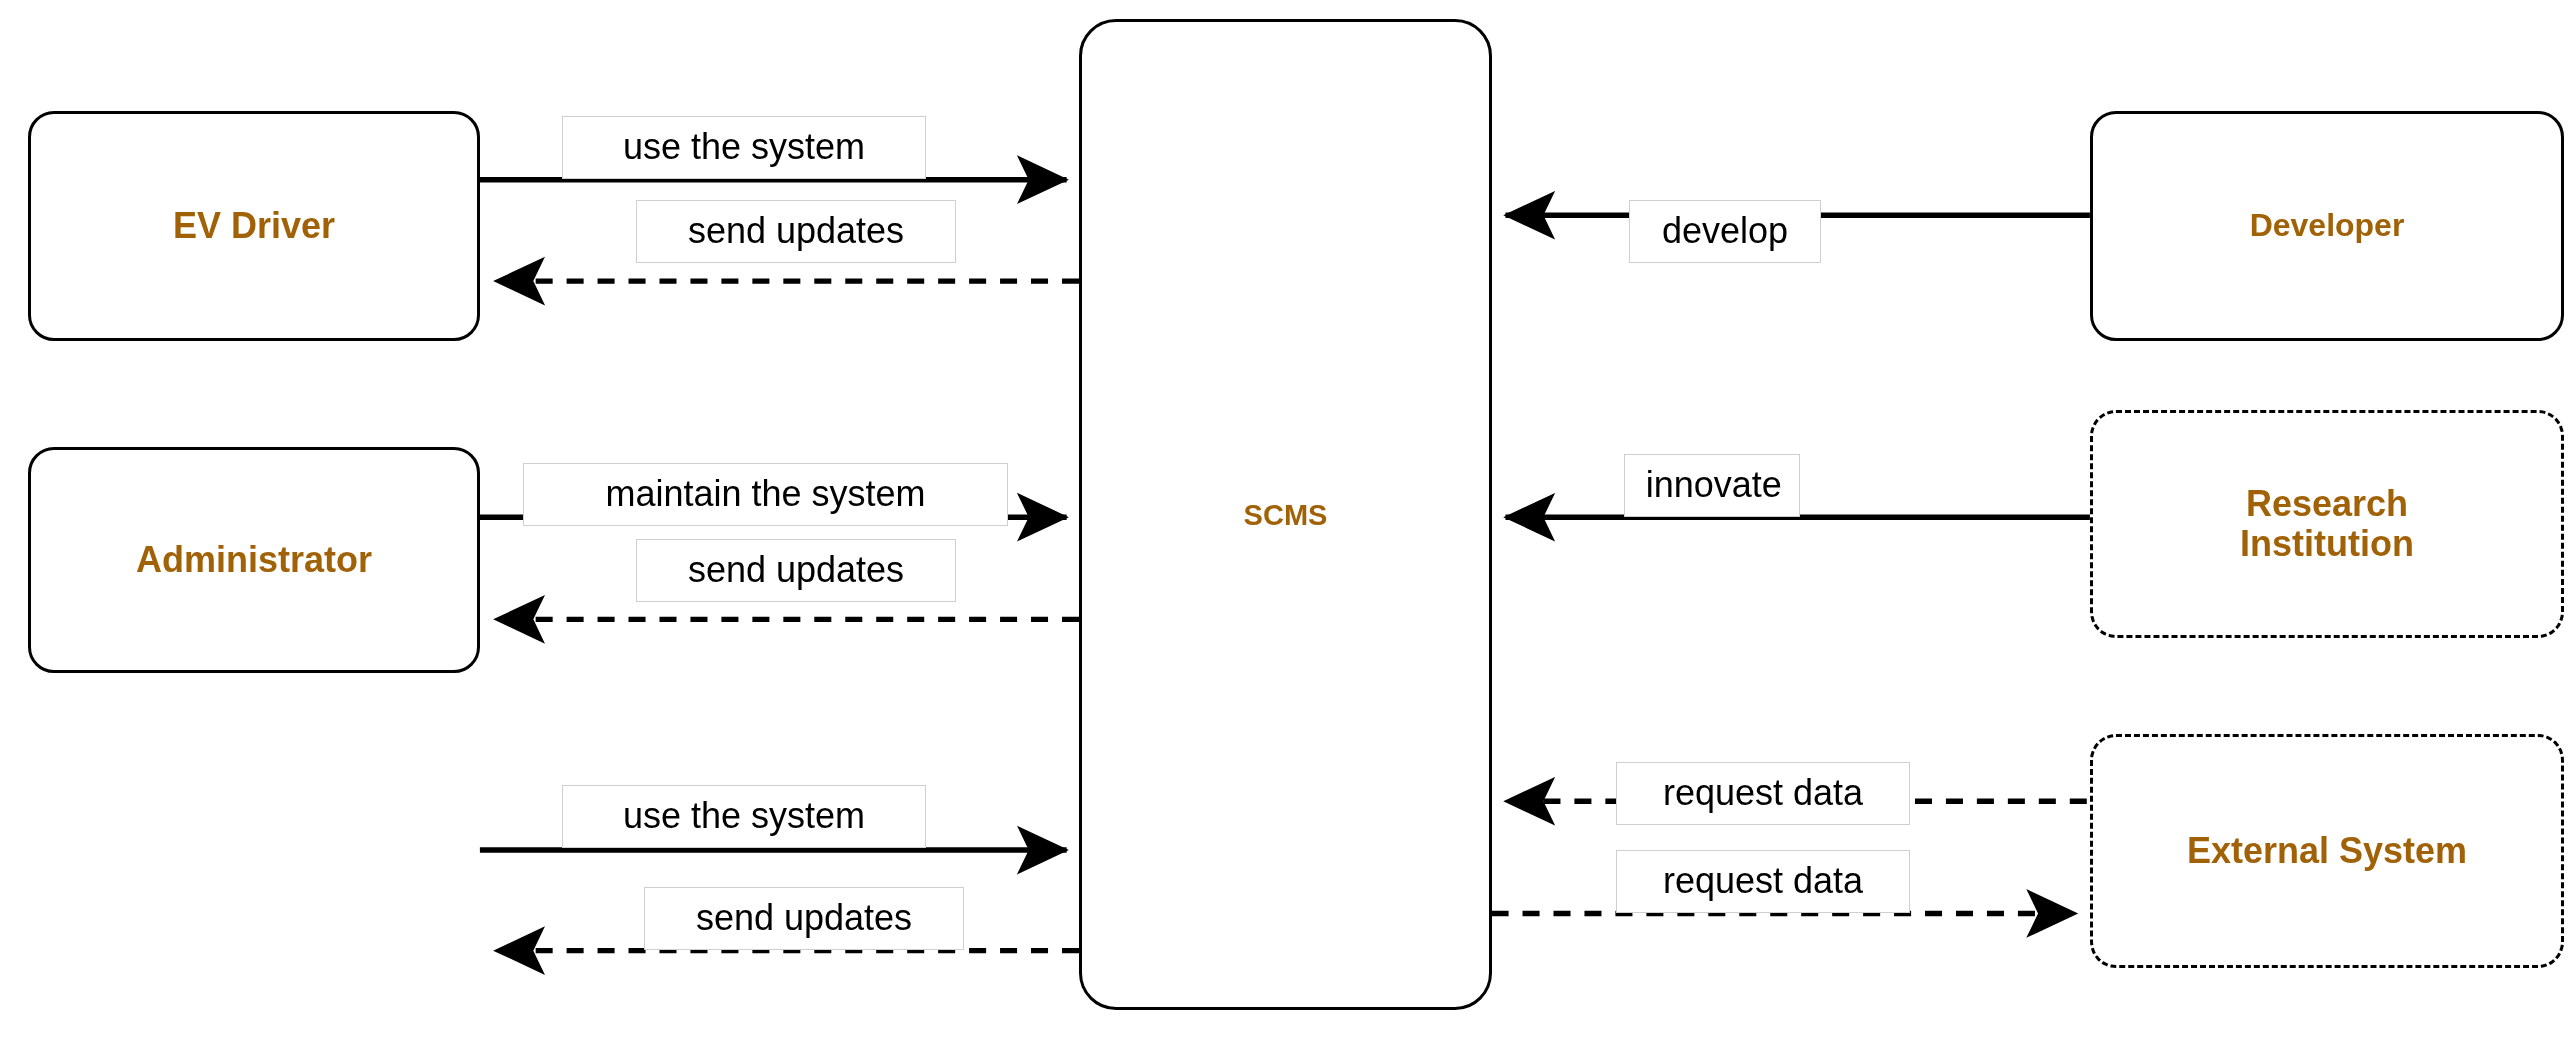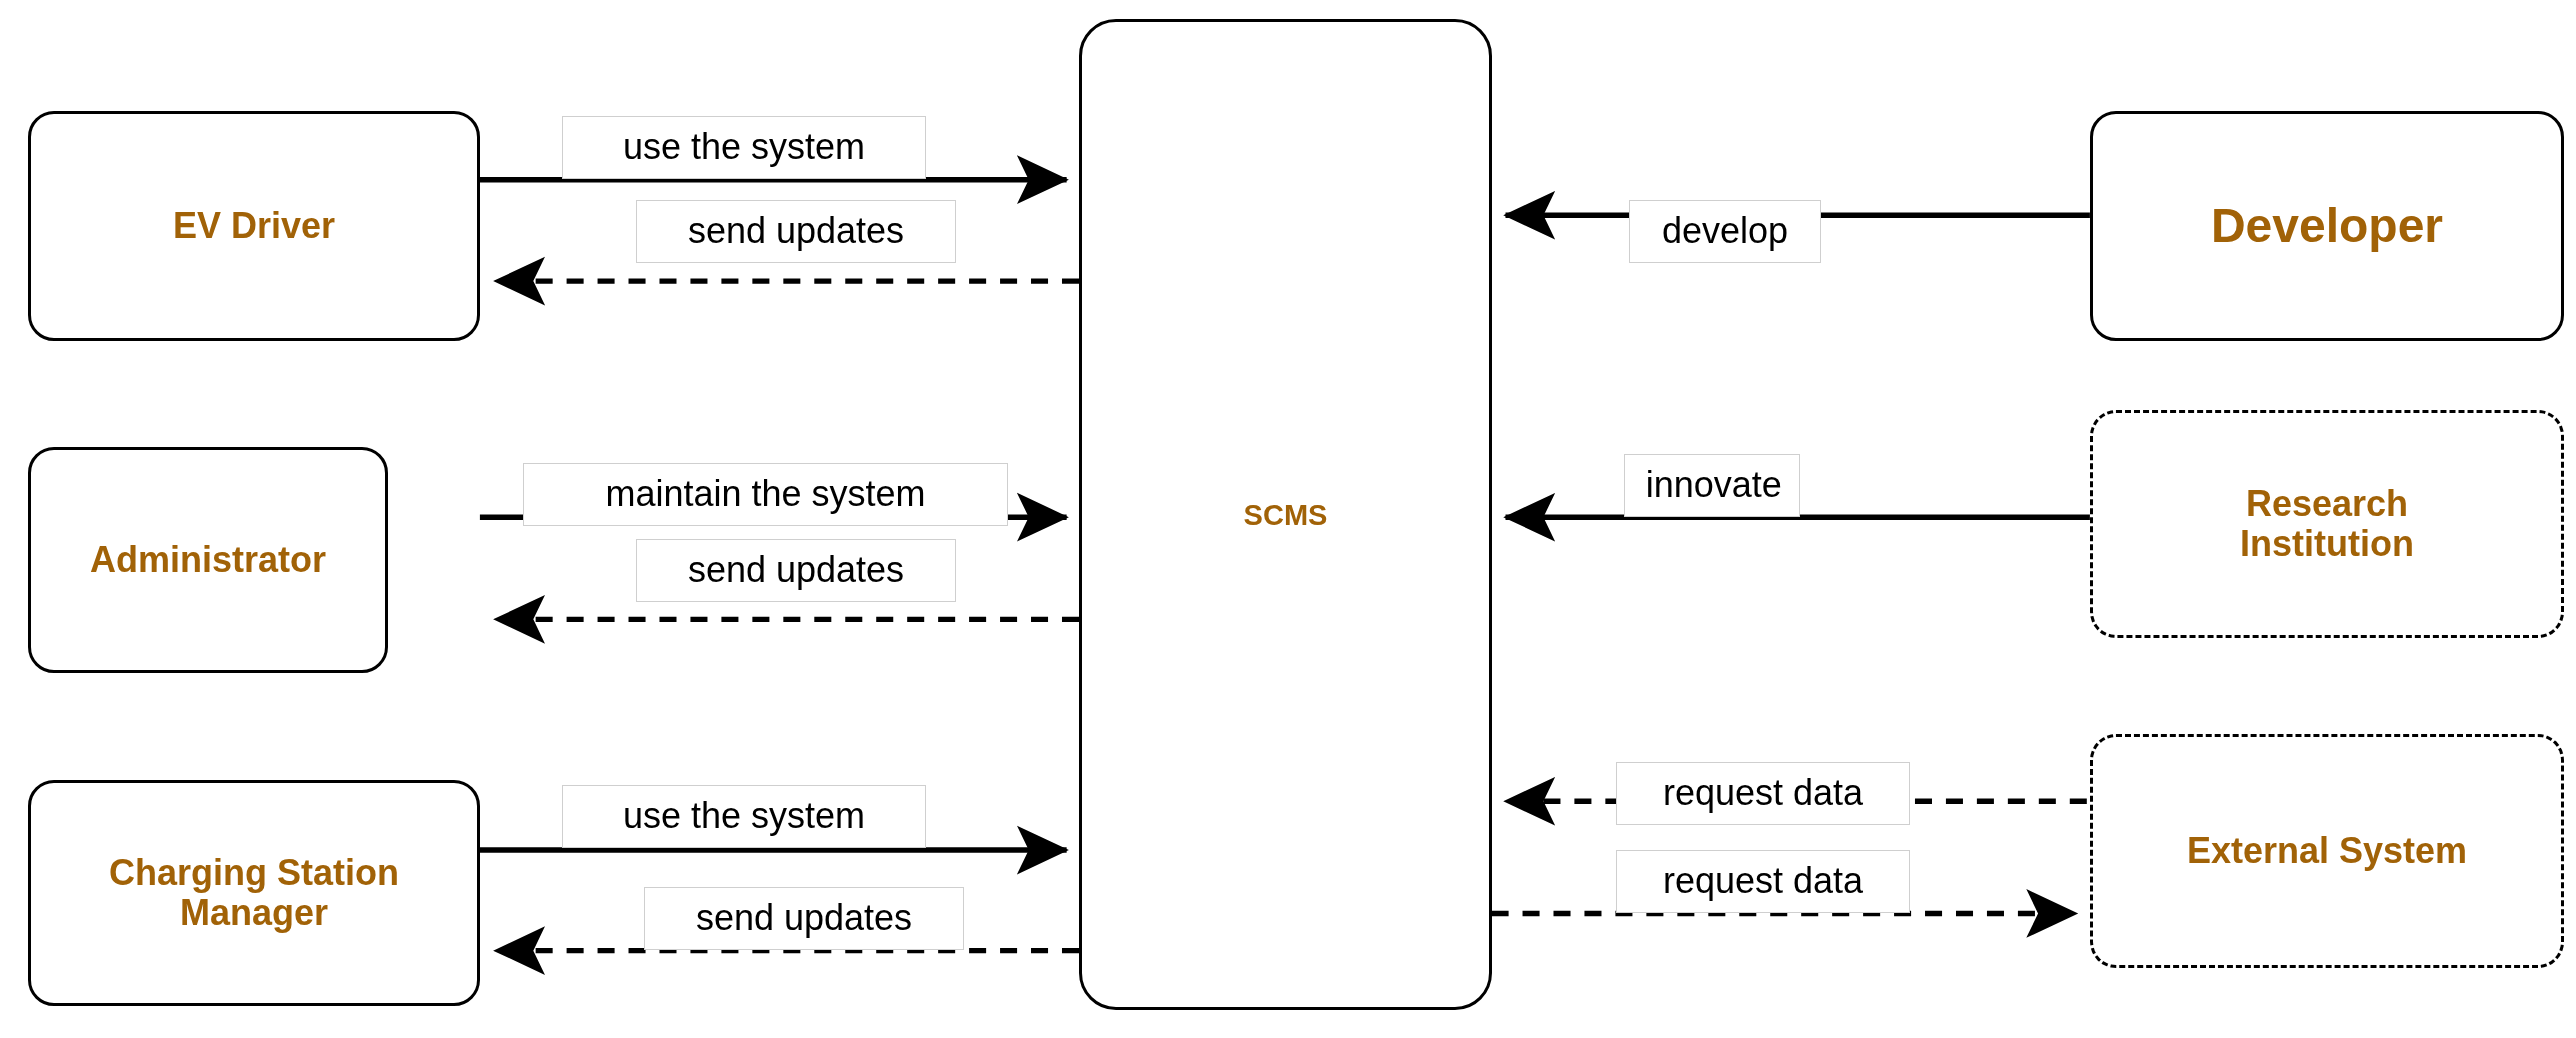--- a/index.html
+++ b/index.html
@@ -67,34 +67,30 @@
     <line x1="2700" y1="668" x2="1945" y2="668" stroke="#000000" stroke-width="7" marker-end="url(#ah-l)"></line>
 
     <line x1="2696" y1="1035" x2="1945" y2="1035" stroke="#000000" stroke-width="7" stroke-dasharray="22 18" marker-end="url(#ah-l)"></line>
     <line x1="1927" y1="1180" x2="2682" y2="1180" stroke="#000000" stroke-width="7" stroke-dasharray="22 18" marker-end="url(#ah-r)"></line>
   </svg>
 
   <div class="node" style="left:28px;top:111px;width:452px;height:230px;font-size:36px;">
     <span class="nodetext">EV Driver</span>
   </div>
 
-  <div class="node" style="left:28px;top:447px;width:360px;height:226px;font-size:36px;">
+  <div class="node" style="left:28px;top:447px;width:452px;height:226px;font-size:36px;">
     <span class="nodetext">Administrator</span>
   </div>
 
-  <div class="node" style="left:28px;top:780px;width:452px;height:226px;font-size:36px;">
-    <span class="nodetext">Charging Station
-Manager</span>
-  </div>
 
   <div class="node" style="left:1079px;top:19.4px;width:413px;height:991px;font-size:29px;border-radius:37px;">
     <span class="nodetext">SCMS</span>
   </div>
 
-  <div class="node" style="left:2090px;top:111px;width:474px;height:230px;font-size:48px;">
+  <div class="node" style="left:2090px;top:111px;width:474px;height:230px;font-size:32px;">
     <span class="nodetext">Developer</span>
   </div>
 
   <div class="node dashed" style="left:2090px;top:410px;width:474px;height:228px;font-size:36px;">
     <span class="nodetext">Research
 Institution</span>
   </div>
 
   <div class="node dashed" style="left:2090px;top:734px;width:474px;height:234px;font-size:36px;">
     <span class="nodetext">External System</span>

